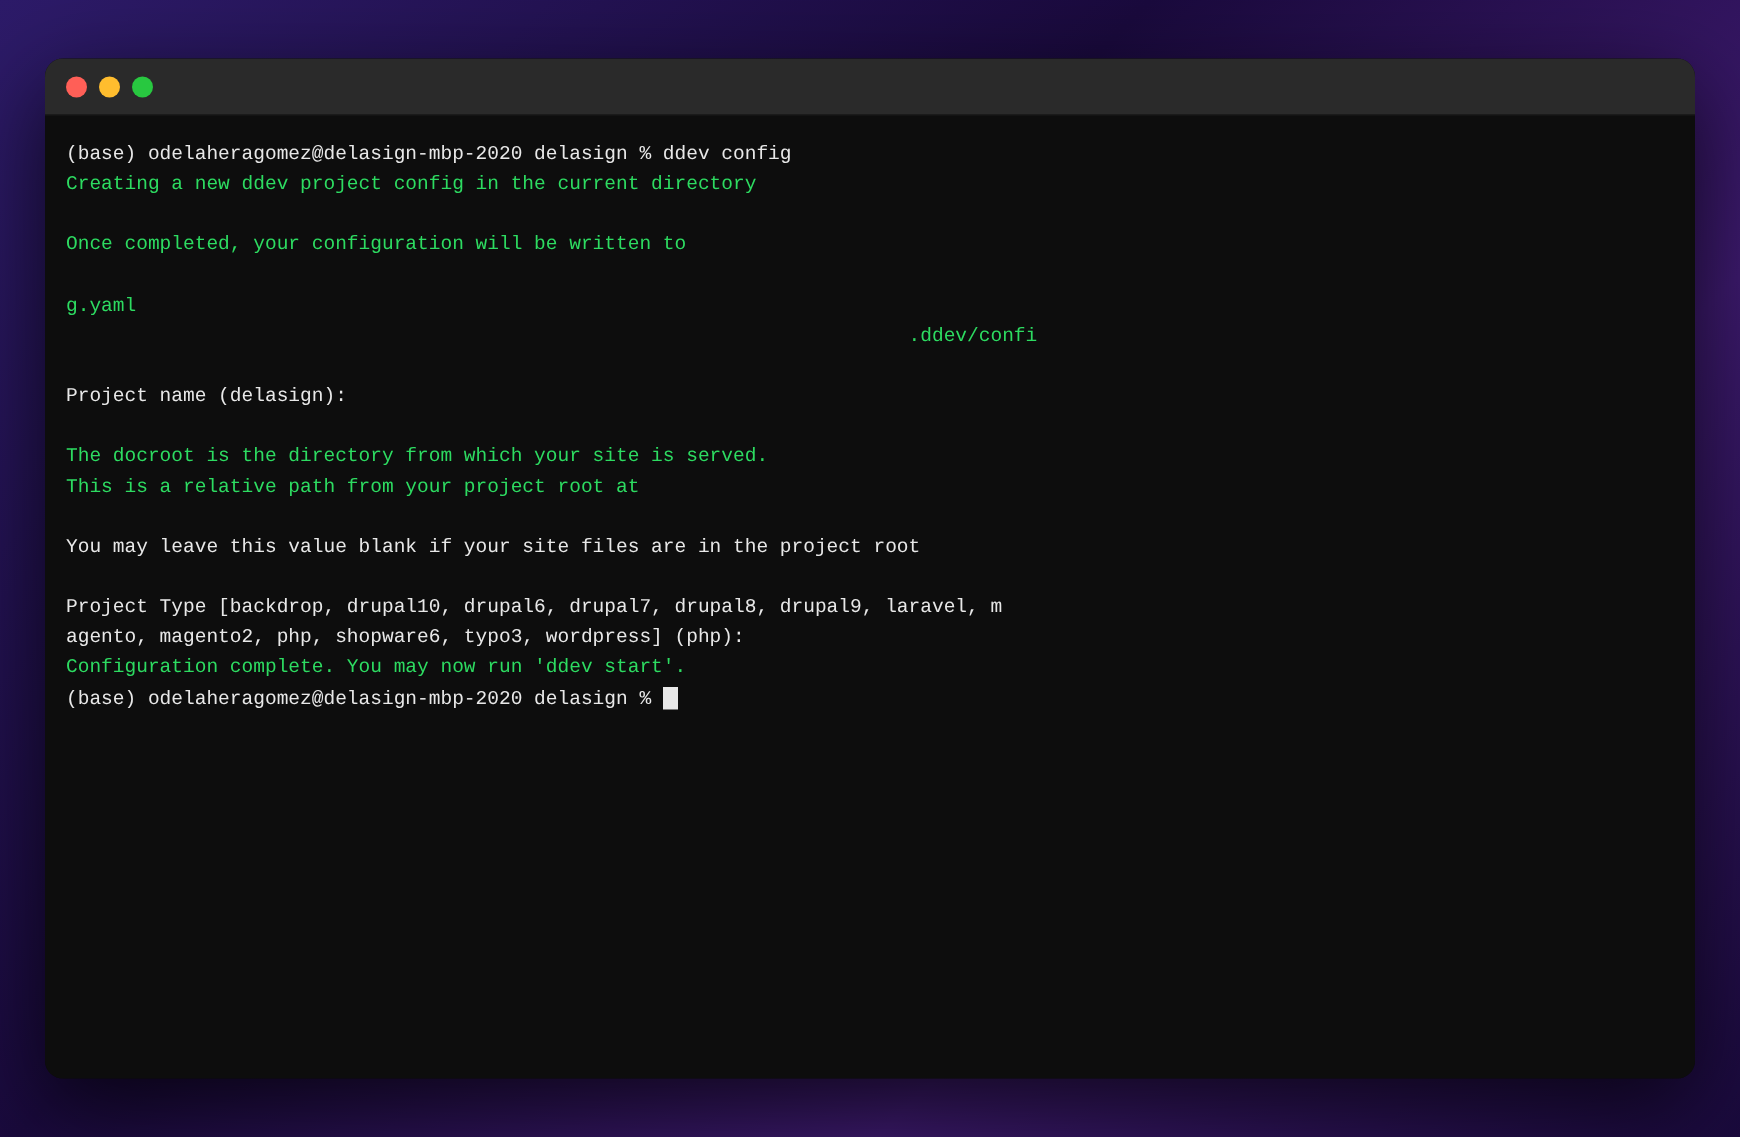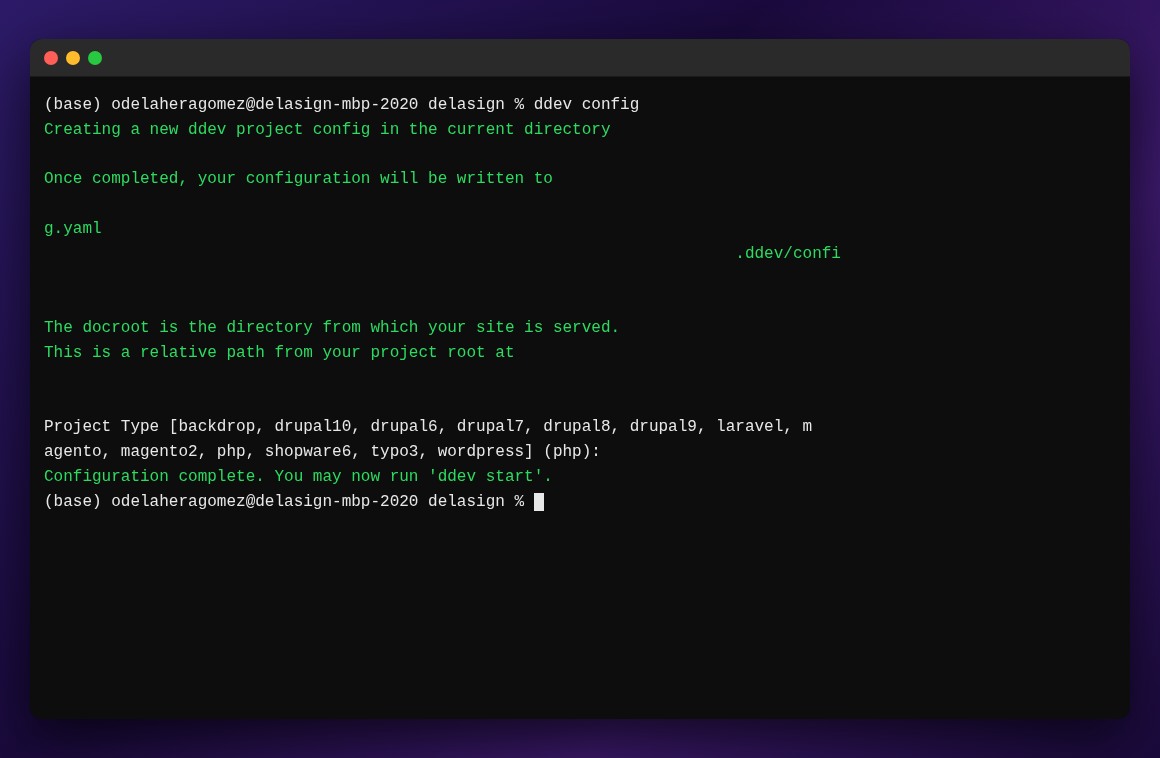--- a/index.html
+++ b/index.html
@@ -54,21 +54,21 @@
 
     .traffic-light.maximize {
       background: #28c840;
     }
 
     .terminal-body {
       padding: 16px 14px;
       height: calc(100% - 38px);
       overflow-y: auto;
       background: #0d0d0d;
-      font-size: 16px;
+      font-size: 13px;
       line-height: 1.55;
       font-family: 'Courier New', Courier, monospace;
     }
 
     .line {
       white-space: pre-wrap;
       word-break: break-all;
     }
 
     .white {
@@ -108,23 +108,25 @@
   </div>
   <div class="terminal-body" id="terminal-output">
   <div class="line white">(base) odelaheragomez@delasign-mbp-2020 delasign % ddev config</div>
       <div class="line green">Creating a new ddev project config in the current directory</div>
       <div class="blank"></div>
       <div class="line green">Once completed, your configuration will be written to</div>
       <div class="blank"></div>
       <div class="line green">g.yaml</div>
       <div class="line green">                                                                        .ddev/confi</div>
       <div class="blank"></div>
+      <div class="line white">Project name (delasign):</div>
       <div class="blank"></div>
       <div class="line green">The docroot is the directory from which your site is served.</div>
       <div class="line green">This is a relative path from your project root at</div>
       <div class="blank"></div>
+      <div class="line white">You may leave this value blank if your site files are in the project root</div>
       <div class="blank"></div>
       <div class="line white">Project Type [backdrop, drupal10, drupal6, drupal7, drupal8, drupal9, laravel, m</div>
       <div class="line white">agento, magento2, php, shopware6, typo3, wordpress] (php):</div>
       <div class="line green">Configuration complete. You may now run 'ddev start'.</div>
       <div class="line white">(base) odelaheragomez@delasign-mbp-2020 delasign % <span class="cursor"></span></div>
     </div>
 </div>
 
 </body></html>

